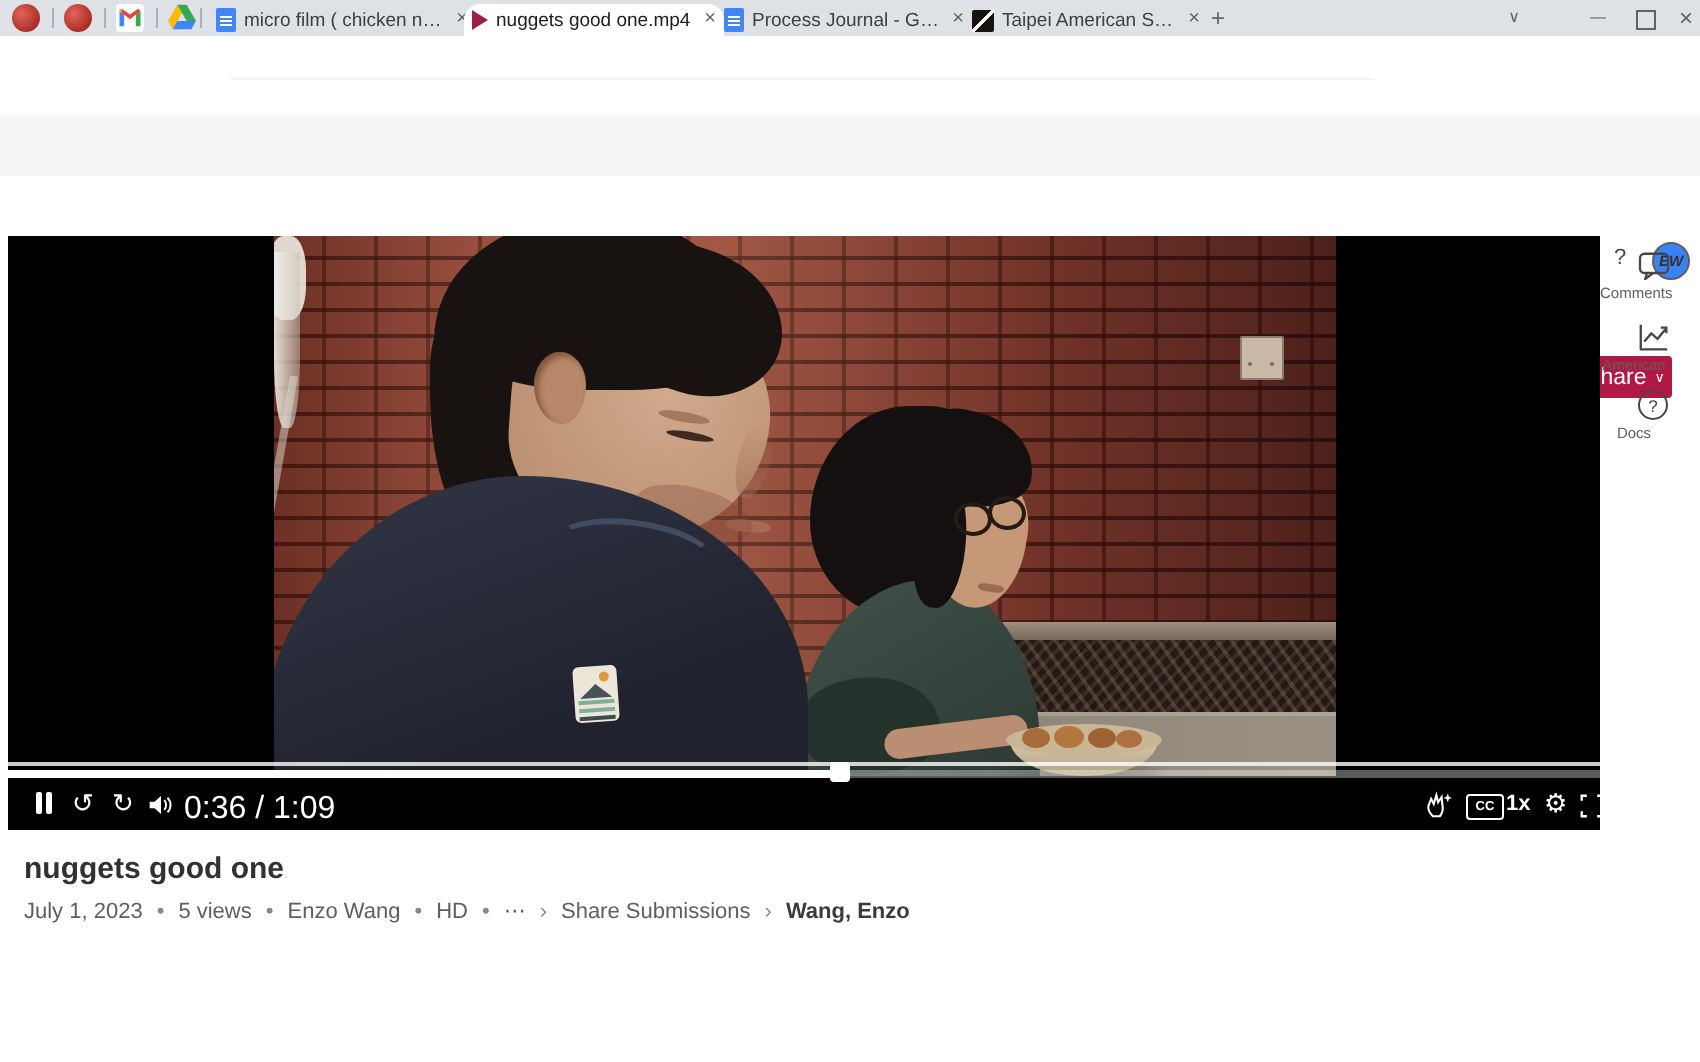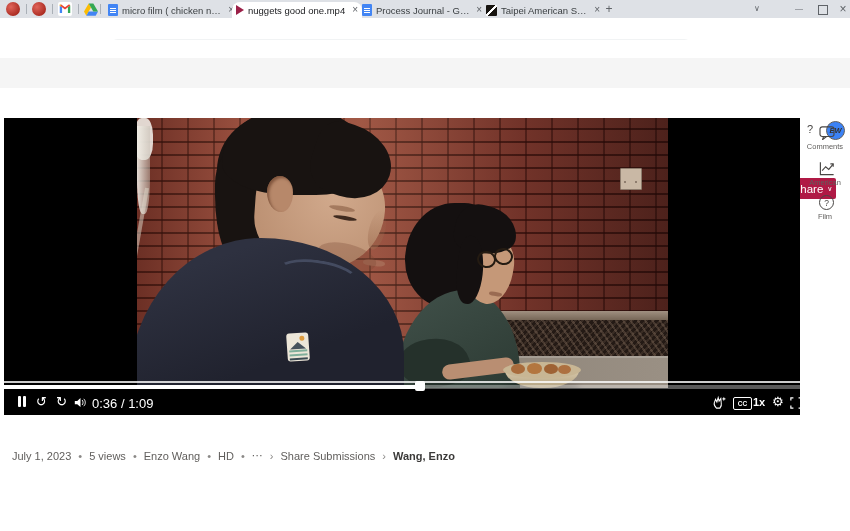--- a/index.html
+++ b/index.html
@@ -50,21 +50,21 @@
   .seek-buffer{position:absolute;left:0;right:0;top:263px;height:1.5px;background:rgba(255,255,255,.8);}
   .seek-track{position:absolute;left:0;right:0;top:267px;height:4px;background:rgba(255,255,255,.35);}
   .seek-fill{position:absolute;left:0;top:267px;height:4px;background:#fff;}
   .seek-handle{position:absolute;top:263px;width:10px;height:10px;background:#fff;border-radius:2px;}
   .pctl{position:absolute;color:#fff;}
   .pbar{position:absolute;top:278px;width:3px;height:11px;background:#fff;border-radius:1px;}
   .ccbox{position:absolute;left:729px;top:279px;width:17px;height:11px;border:1.5px solid #fff;border-radius:2px;
          font-size:6.5px;font-weight:bold;color:#fff;display:flex;align-items:center;justify-content:center;}
 
   
-  .raillbl{position:absolute;left:800px;width:50px;text-align:center;font-size:7.5px;color:#605e5c;}
+  .raillbl{position:absolute;left:800px;width:34px;text-align:center;font-size:7.5px;color:#605e5c;}
   .railic{position:absolute;left:819px;color:#484644;}
   .helpcirc{position:absolute;left:819px;top:195px;width:13px;height:13px;border:1.2px solid #484644;border-radius:50%;
             font-size:8.5px;color:#484644;display:flex;align-items:center;justify-content:center;}
 
   
   .vtitle{position:absolute;left:12px;top:426px;font-size:15px;font-weight:600;color:#323130;}
   .meta{position:absolute;left:12px;top:449px;display:flex;align-items:center;gap:7px;font-size:11px;color:#605e5c;}
   .meta .strong{color:#3b3a39;font-weight:600;}
   .meta .sep{color:#8a8886;}
 </style>
@@ -312,21 +312,21 @@
     <div class="seek-handle" style="left: calc(52.3% - 5px);"></div>
 
     <span class="pbar" style="left:14px;"></span>
     <span class="pbar" style="left:19px;"></span>
     <span class="pctl" style="left:32px;top:276px;font-size:13px;">↺</span>
     <span class="pctl" style="left:52px;top:276px;font-size:13px;">↻</span>
     <svg class="abs" style="left:70px;top:279px;" width="13" height="11" viewBox="0 0 16 13">
         <path d="M1 4.5h3L8 1v11L4 8.5H1z" fill="#fff"></path>
         <path d="M10 3.5c1.5 1.5 1.5 4.5 0 6M12 2c2.5 2.5 2.5 6.5 0 9" stroke="#fff" stroke-width="1.2" fill="none"></path>
       </svg>
-    <span class="pctl" style="left:88px;top:278px;font-size:13px;">0:36 / 1:09</span>
+    <span class="pctl" style="left:88px;top:278px;font-size:16px;">0:36 / 1:09</span>
 
     <svg class="abs" style="left:708px;top:277px;" width="15" height="14" viewBox="0 0 17 16">
         <path d="M5 15c-2-2-3-4-2.5-6L4 5l1.5 3L7 3l1 4 2-3 .5 5c.5 2 0 4-1.5 6z" fill="none" stroke="#fff" stroke-width="1.2"></path>
         <path d="M13.5 2l.7 1.8L16 4.5l-1.8.7L13.5 7l-.7-1.8L11 4.5l1.8-.7z" fill="#fff"></path>
       </svg>
     <div class="ccbox">CC</div>
     <span class="pctl" style="left:749px;top:278px;font-size:11px;font-weight:bold;">1x</span>
     <span class="pctl" style="left:768px;top:276px;font-size:13px;">⚙</span>
     <svg class="abs" style="left:786px;top:279px;" width="12" height="12" viewBox="0 0 14 14">
         <path d="M1 4V1h3M10 1h3v3M13 10v3h-3M4 13H1v-3" fill="none" stroke="#fff" stroke-width="1.4"></path>
@@ -340,22 +340,23 @@
   <div class="raillbl" style="top:142px;">Comments</div>
 
   <svg class="railic" style="top:161px;" width="16" height="15" viewBox="0 0 18 17">
       <path d="M1.5 1.5v14h15" fill="none" stroke="#484644" stroke-width="1.3"></path>
       <path d="M3.5 11l4-4.5 3.5 3L16 3.5" fill="none" stroke="#484644" stroke-width="1.3"></path>
       <path d="M12.8 3.2H16v3.2" fill="none" stroke="#484644" stroke-width="1.3"></path>
     </svg>
   <div class="raillbl" style="top:178px;">American</div>
 
   <div class="helpcirc">?</div>
-  <div class="raillbl" style="top:212px;">Film</div>
-
+  <div class="raillbl" style="top:212px;">Docs</div>
+
+  <div class="vtitle">nuggets good one</div>
   <div class="meta">
     <span>July 1, 2023</span>
     <span class="sep">•</span>
     <span>5 views</span>
     <span class="sep">•</span>
     <span>Enzo Wang</span>
     <span class="sep">•</span>
     <span>HD</span>
     <span class="sep">•</span>
     <span>⋯</span>

